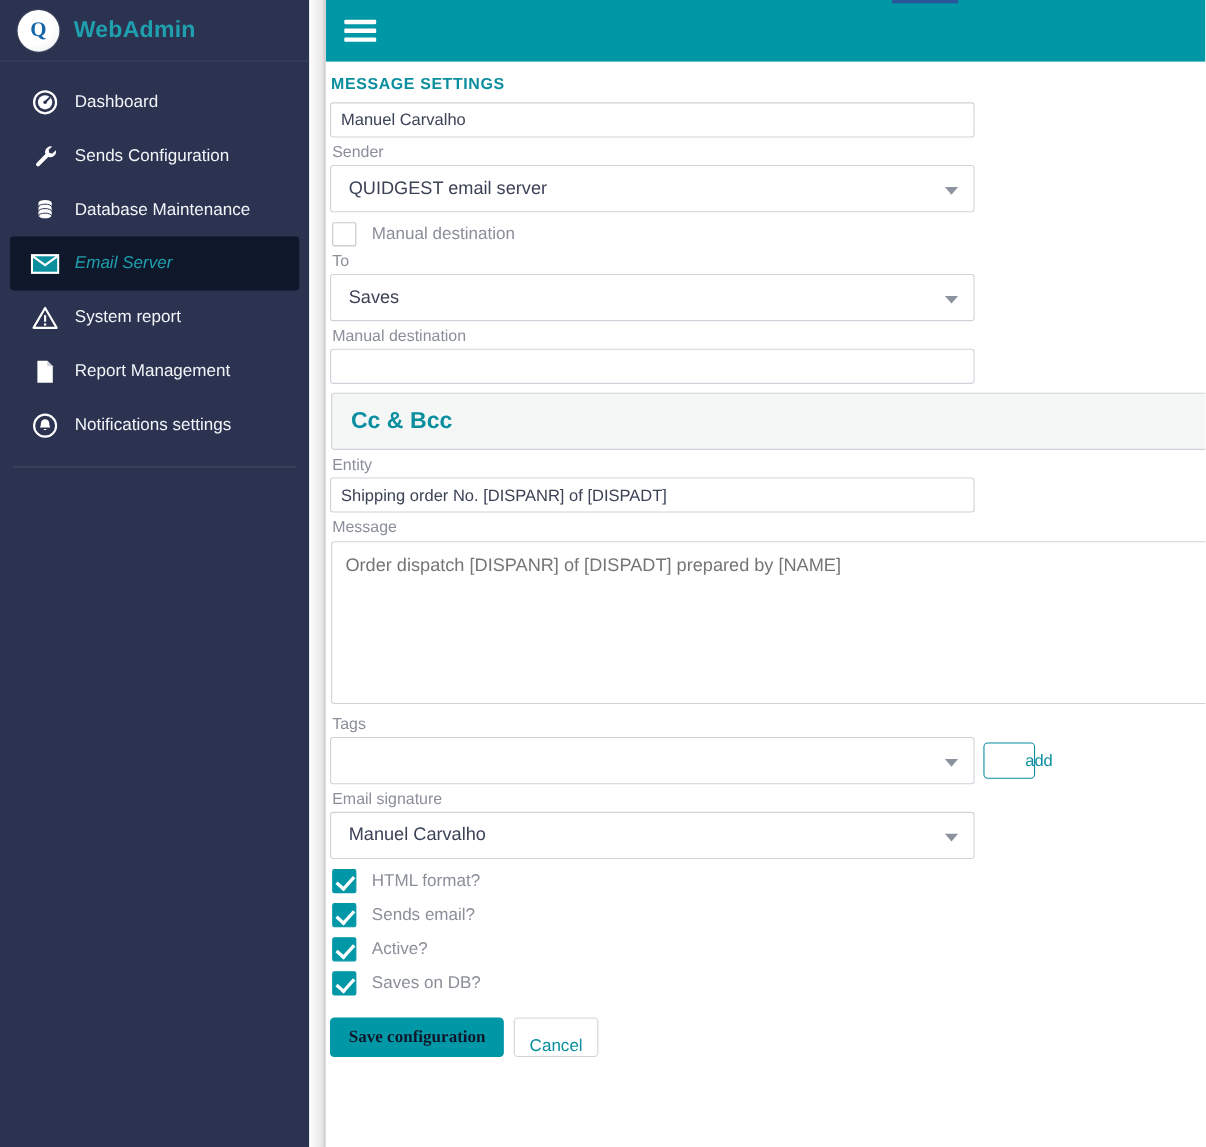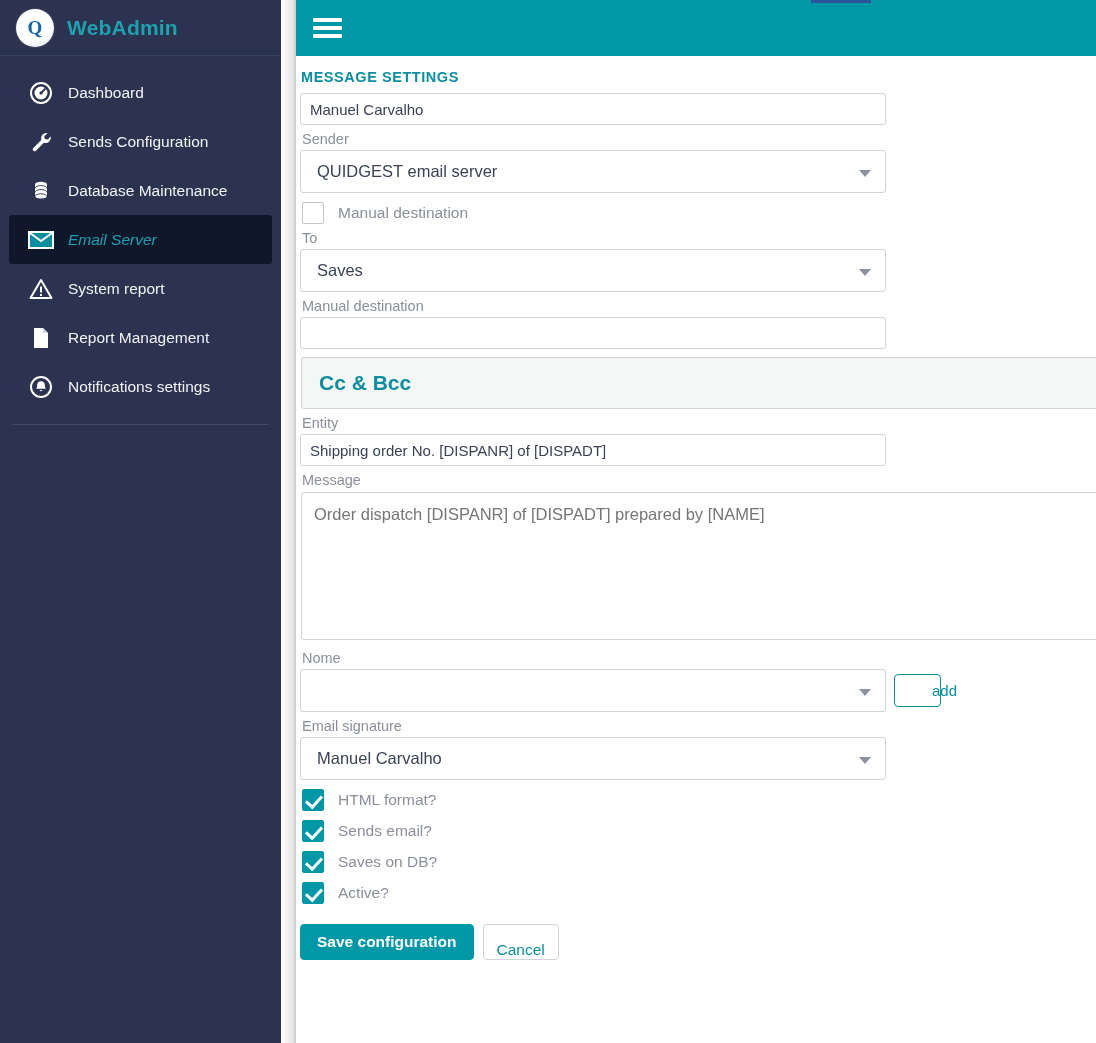--- a/index.html
+++ b/index.html
@@ -268,29 +268,29 @@
   }
 
   .actions {
     display: flex;
     gap: 9px;
     margin-top: 20px;
     padding-bottom: 24px;
   }
   .btn-primary {
     background: #0097a7;
-    color: #ffffff;
+    color: #0f172a;
     border: 1px solid #0097a7;
     border-radius: 4px;
     font-size: 15.5px;
     font-weight: bold;
     padding: 0 16px;
     height: 36px;
     cursor: pointer;
-    font-family: Liberation Sans, sans-serif;
+    font-family: Liberation Serif, serif;
   }
   .btn-secondary {
     background: #ffffff;
     color: #0b8e9e;
     border: 1px solid #cfd3d9;
     border-radius: 4px;
     font-size: 15.5px;
     padding: 16px 13px;
     height: 36px;
     cursor: pointer;
@@ -450,21 +450,21 @@
 
       
       <div class="field-label">Entity</div>
       <input class="text-input" type="text" value="Shipping order No. [DISPANR] of [DISPADT]" style="">
 
       
       <div class="field-label">Message</div>
       <textarea class="textarea-box" placeholder="Order dispatch [DISPANR] of [DISPADT] prepared by [NAME]" style=""></textarea>
 
       
-      <div class="field-label">Nome</div>
+      <div class="field-label">Tags</div>
       <div class="tags-row">
         <div class="select-box tags-select">
           <span></span>
           <span class="caret"></span>
         </div>
         <button class="btn-add">add</button>
       </div>
 
       
       <div class="field-label">Email signature</div>
@@ -478,25 +478,25 @@
         <div class="check-row">
           <span class="cbox checked"></span>
           <span class="check-label">HTML format?</span>
         </div>
         <div class="check-row">
           <span class="cbox checked"></span>
           <span class="check-label">Sends email?</span>
         </div>
         <div class="check-row">
           <span class="cbox checked"></span>
-          <span class="check-label">Saves on DB?</span>
+          <span class="check-label">Active?</span>
         </div>
         <div class="check-row">
           <span class="cbox checked"></span>
-          <span class="check-label">Active?</span>
+          <span class="check-label">Saves on DB?</span>
         </div>
       </div>
 
       
       <div class="actions">
         <button class="btn-primary">Save configuration</button>
         <button class="btn-secondary">Cancel</button>
       </div>
 
     </div>

